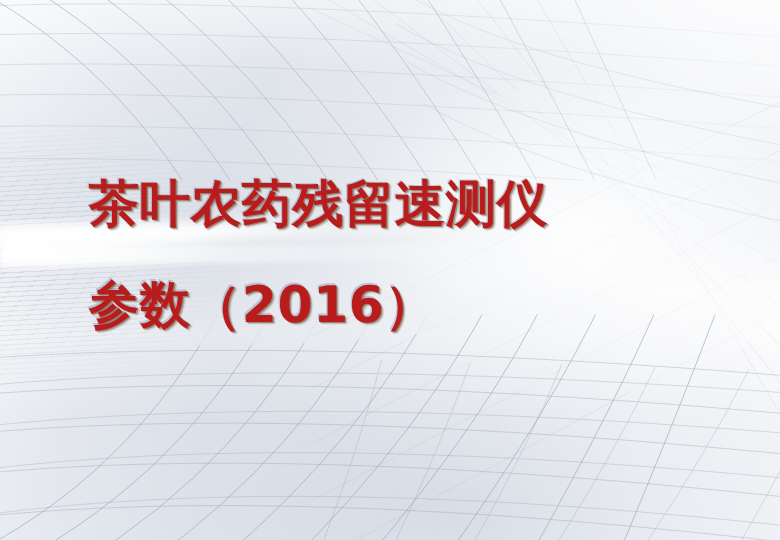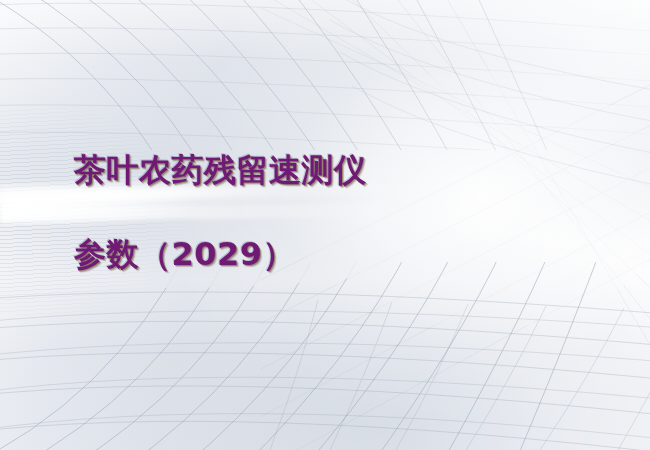--- a/index.html
+++ b/index.html
@@ -152,24 +152,24 @@
   }
 
   
   .title-block {
     position: absolute;
     left: 74px;
     top: 128px;
     width: 470px;
   }
   .title-line {
-    color: #701a75;
+    color: #b91c1c;
     font-family: "DejaVu Sans", "Liberation Sans", sans-serif;
     font-weight: 700;
-    font-size: 32px;
+    font-size: 42px;
     line-height: 84px;
     letter-spacing: 0.5px;
     white-space: nowrap;
     text-shadow:
        1px 1px 0 rgba(120, 92, 60, 0.55),
        2px 2px 1px rgba(90, 70, 46, 0.30),
       -1px -1px 0 rgba(40, 58, 120, 0.22);
   }
 </style>
 </head>
@@ -286,16 +286,16 @@
     </g>
   </svg>
 
   <div class="striations"></div>
   <div class="striation-core"></div>
   <div class="streak"></div>
   <div class="streak2"></div>
 
   <div class="title-block">
     <div class="title-line">茶叶农药残留速测仪</div>
-    <div class="title-line">参数（2029）</div>
+    <div class="title-line">参数（2016）</div>
   </div>
 
 </div>
 
 </body></html>

